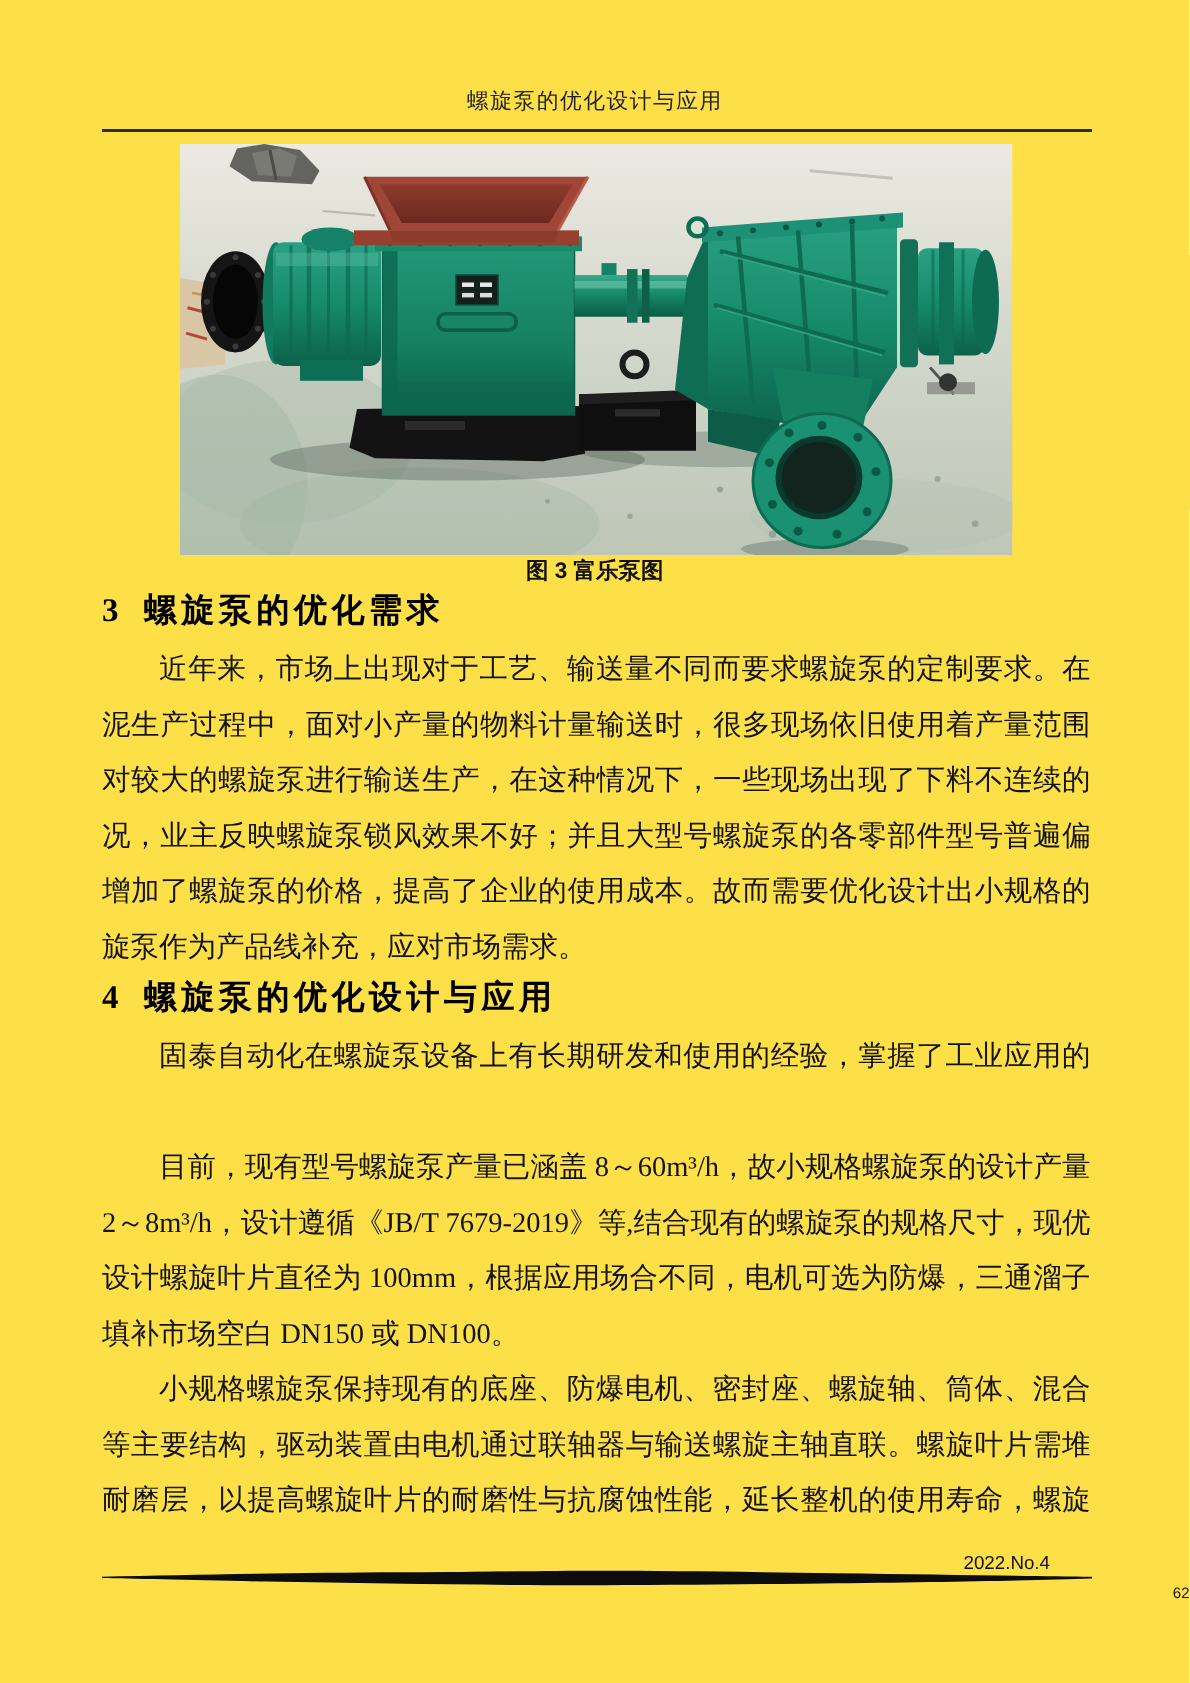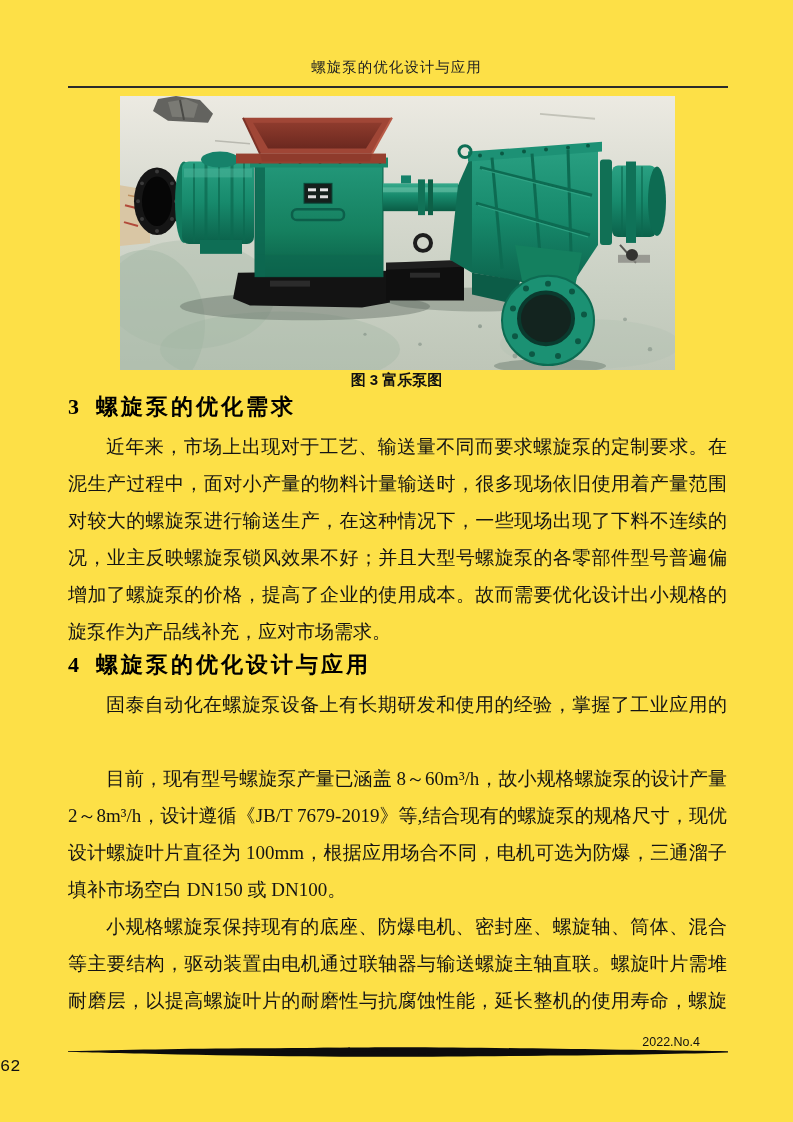--- a/index.html
+++ b/index.html
@@ -42,22 +42,22 @@
   .line {
     height:37px; line-height:37px; font-size:19px; color:#141414;
     overflow:hidden;
   }
   .line.jl { text-align:justify; text-align-last:justify; }
   .line.ll { text-align:left; }
   .line.ind { padding-left:38px; box-sizing:border-box; }
   .footer-bar { position:absolute; left:68px; top:1046px; width:660px; height:12px; }
   .footer-bar svg { display:block; width:100%; height:100%; }
   .footer-num {
-    position:absolute; top:1057px; left:0; width:100%; text-align:left;
-    font-family:Liberation Mono, monospace; font-size:17px; color:#111;
+    position:absolute; top:1057px; left:0; width:100%; text-align:right;
+    font-family:Liberation Sans, sans-serif; font-size:10px; color:#111;
   }
   .footer-issue {
     position:absolute; top:1035px; right:93px;
     font-family:"Liberation Sans","DejaVu Sans",sans-serif; font-size:12.5px; color:#111;
   }
 </style>
 </head>
 <body>
 
 <div class="page">

